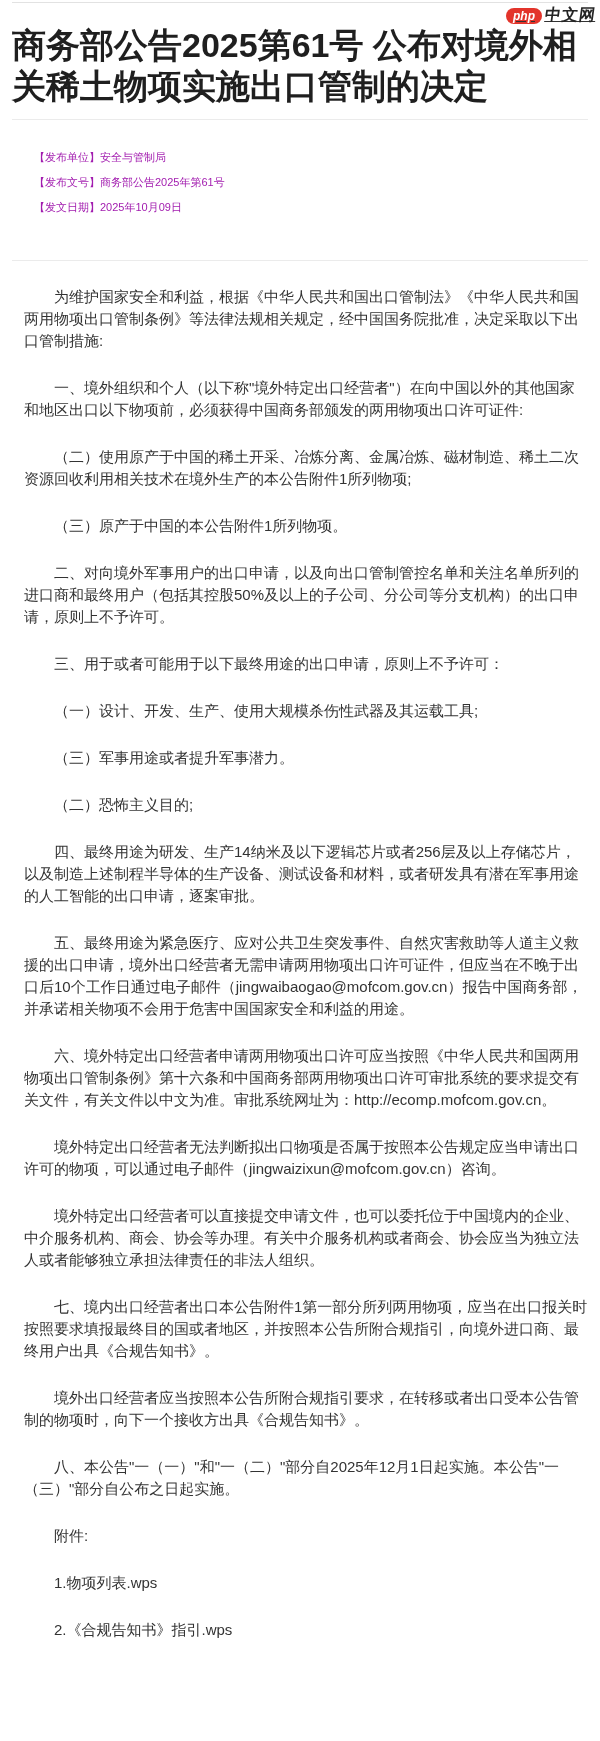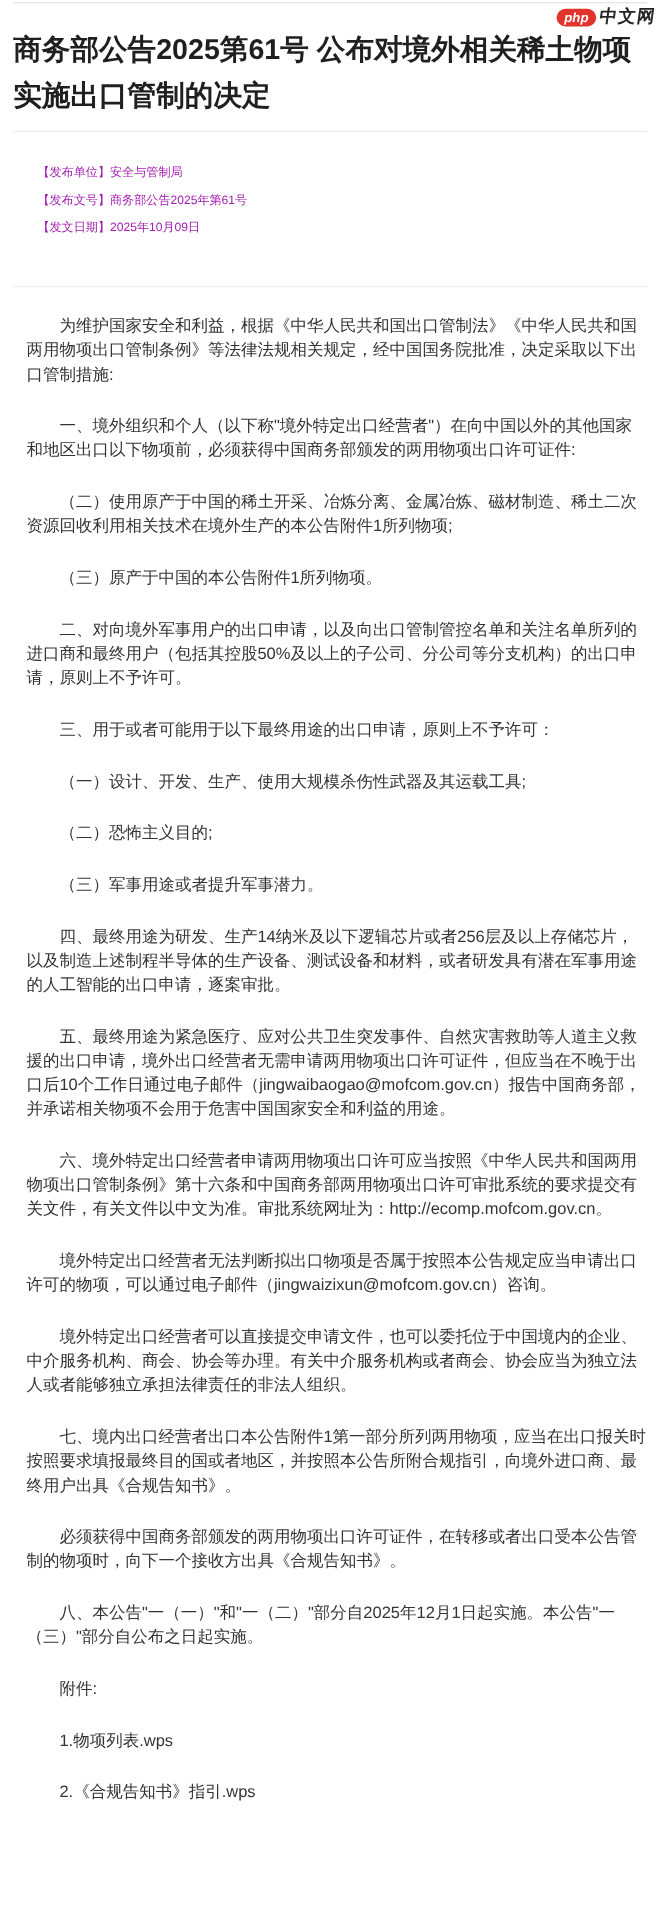--- a/index.html
+++ b/index.html
@@ -19,20 +19,21 @@
   .logo {
     position: absolute;
     top: 3px;
     right: 4px;
     display: flex;
     align-items: center;
     gap: 3px;
     background: #fff;
     padding-left: 4px;
     cursor: pointer;
+    text-decoration: underline;
   }
   .logo-badge {
     display: inline-block;
     background: #e3342b;
     color: #fff;
     font-weight: bold;
     font-style: italic;
     font-size: 12px;
     line-height: 16px;
     padding: 0 7px;
@@ -41,21 +42,21 @@
   .logo-text {
     font-weight: bold;
     font-size: 16px;
     color: #252525;
     transform: skewX(-8deg);
     letter-spacing: 1px;
   }
 
   h1.title {
     margin: 22px 12px 12px 12px;
-    font-size: 26px;
+    font-size: 34px;
     line-height: 41px;
     font-weight: bold;
     color: #1f1f1f;
   }
 
   hr.divider {
     border: 0;
     border-top: 1px solid #ebebeb;
     margin: 0 12px;
   }
@@ -105,29 +106,29 @@
 
   <div class="content">
     <div>
         <p class="para">为维护国家安全和利益，根据《中华人民共和国出口管制法》《中华人民共和国两用物项出口管制条例》等法律法规相关规定，经中国国务院批准，决定采取以下出口管制措施:</p>
         <p class="para">一、境外组织和个人（以下称"境外特定出口经营者"）在向中国以外的其他国家和地区出口以下物项前，必须获得中国商务部颁发的两用物项出口许可证件:</p>
         <p class="para">（二）使用原产于中国的稀土开采、冶炼分离、金属冶炼、磁材制造、稀土二次资源回收利用相关技术在境外生产的本公告附件1所列物项;</p>
         <p class="para">（三）原产于中国的本公告附件1所列物项。</p>
         <p class="para">二、对向境外军事用户的出口申请，以及向出口管制管控名单和关注名单所列的进口商和最终用户（包括其控股50%及以上的子公司、分公司等分支机构）的出口申请，原则上不予许可。</p>
         <p class="para">三、用于或者可能用于以下最终用途的出口申请，原则上不予许可：</p>
         <p class="para">（一）设计、开发、生产、使用大规模杀伤性武器及其运载工具;</p>
+        <p class="para">（三）军事用途或者提升军事潜力。</p>
         <p class="para">（二）恐怖主义目的;</p>
-        <p class="para">（三）军事用途或者提升军事潜力。</p>
         <p class="para">四、最终用途为研发、生产14纳米及以下逻辑芯片或者256层及以上存储芯片，以及制造上述制程半导体的生产设备、测试设备和材料，或者研发具有潜在军事用途的人工智能的出口申请，逐案审批。</p>
         <p class="para">五、最终用途为紧急医疗、应对公共卫生突发事件、自然灾害救助等人道主义救援的出口申请，境外出口经营者无需申请两用物项出口许可证件，但应当在不晚于出口后10个工作日通过电子邮件（jingwaibaogao@mofcom.gov.cn）报告中国商务部，并承诺相关物项不会用于危害中国国家安全和利益的用途。</p>
         <p class="para">六、境外特定出口经营者申请两用物项出口许可应当按照《中华人民共和国两用物项出口管制条例》第十六条和中国商务部两用物项出口许可审批系统的要求提交有关文件，有关文件以中文为准。审批系统网址为：http://ecomp.mofcom.gov.cn。</p>
         <p class="para">境外特定出口经营者无法判断拟出口物项是否属于按照本公告规定应当申请出口许可的物项，可以通过电子邮件（jingwaizixun@mofcom.gov.cn）咨询。</p>
         <p class="para">境外特定出口经营者可以直接提交申请文件，也可以委托位于中国境内的企业、中介服务机构、商会、协会等办理。有关中介服务机构或者商会、协会应当为独立法人或者能够独立承担法律责任的非法人组织。</p>
         <p class="para">七、境内出口经营者出口本公告附件1第一部分所列两用物项，应当在出口报关时按照要求填报最终目的国或者地区，并按照本公告所附合规指引，向境外进口商、最终用户出具《合规告知书》。</p>
-        <p class="para">必须获得中国商务部颁发的两用物项出口许可证件，在转移或者出口受本公告管制的物项时，向下一个接收方出具《合规告知书》。</p>
+        <p class="para">境外出口经营者应当按照本公告所附合规指引要求，在转移或者出口受本公告管制的物项时，向下一个接收方出具《合规告知书》。</p>
         <p class="para">八、本公告"一（一）"和"一（二）"部分自2025年12月1日起实施。本公告"一（三）"部分自公布之日起实施。</p>
         <p class="para">附件:</p>
         <p class="para">1.物项列表.wps</p>
         <p class="para">2.《合规告知书》指引.wps</p>
       </div>
 
   </div>
 
 </div>
 

